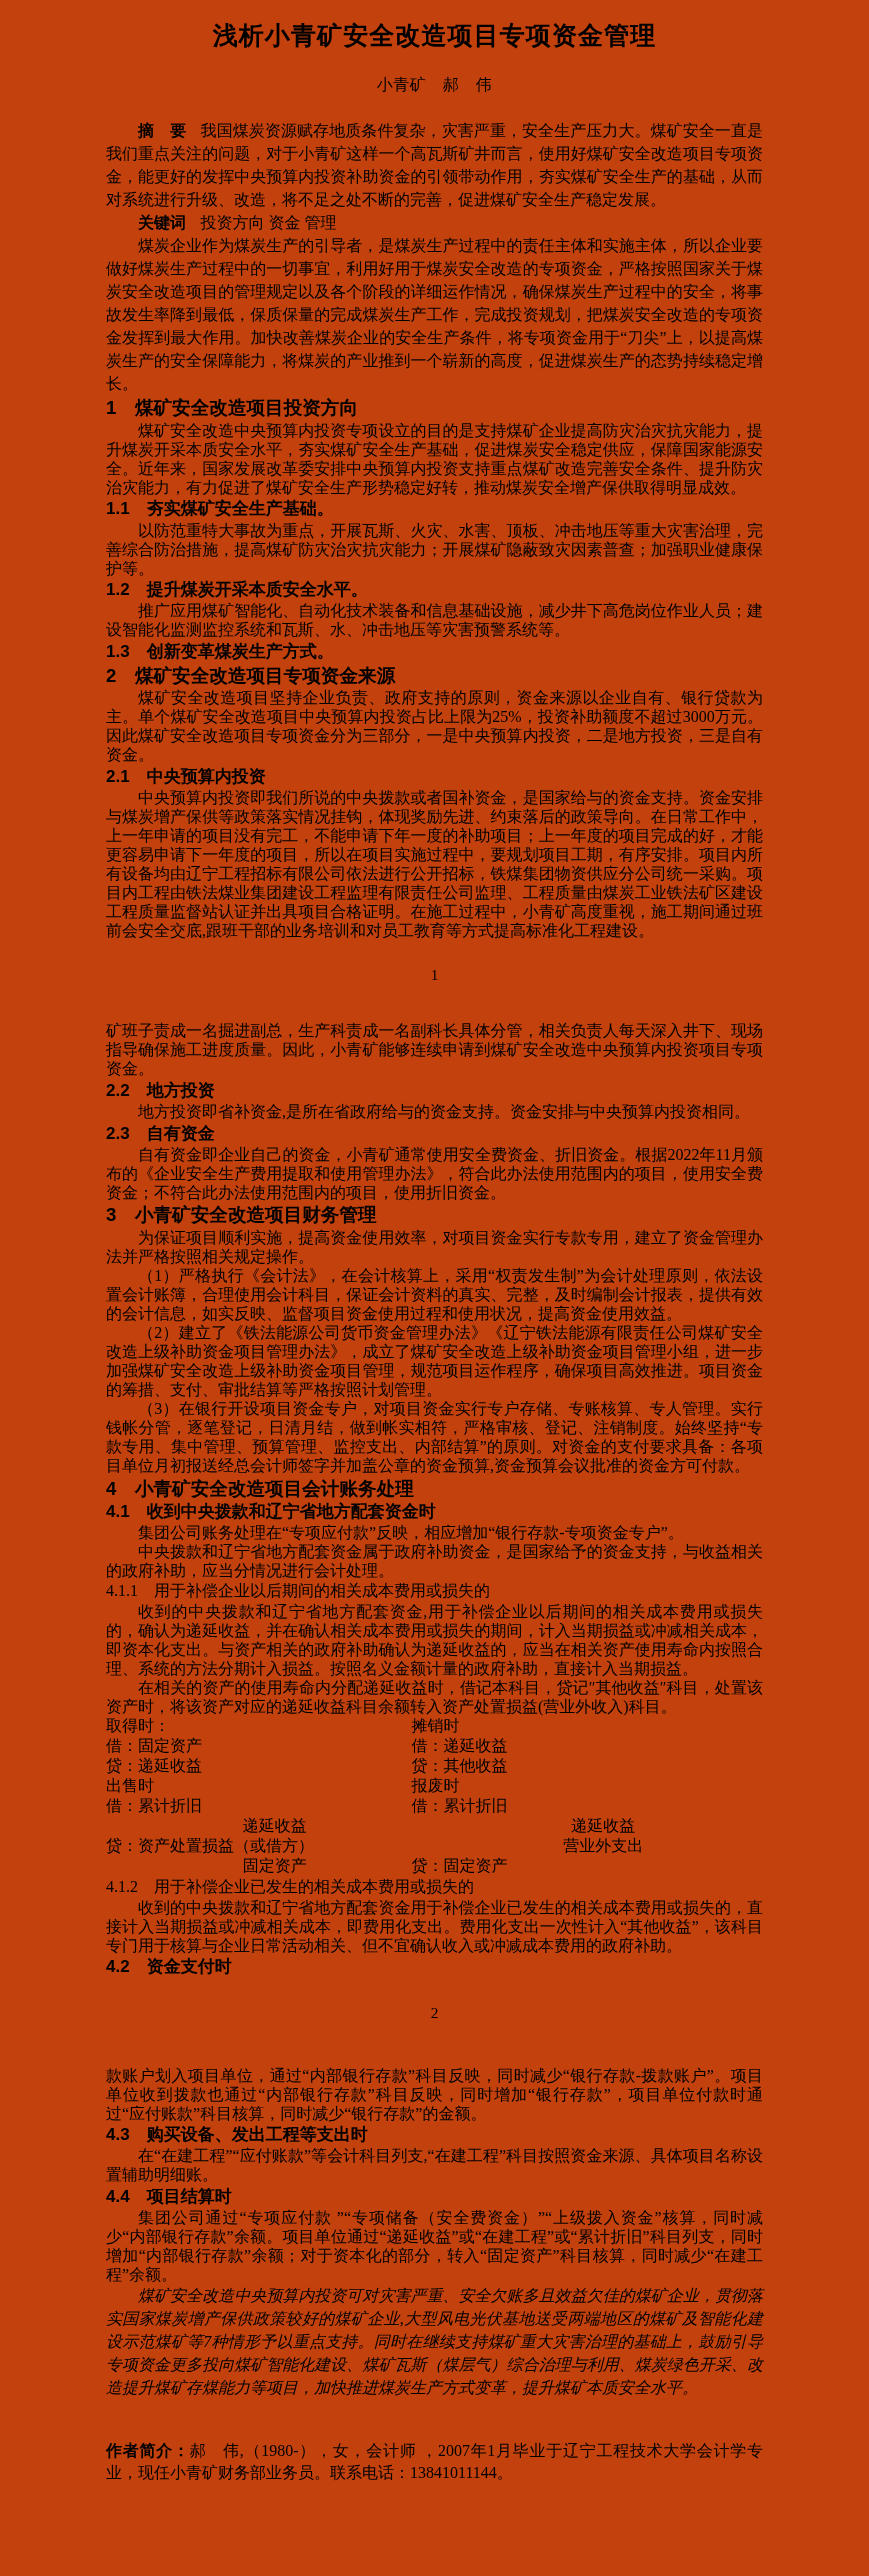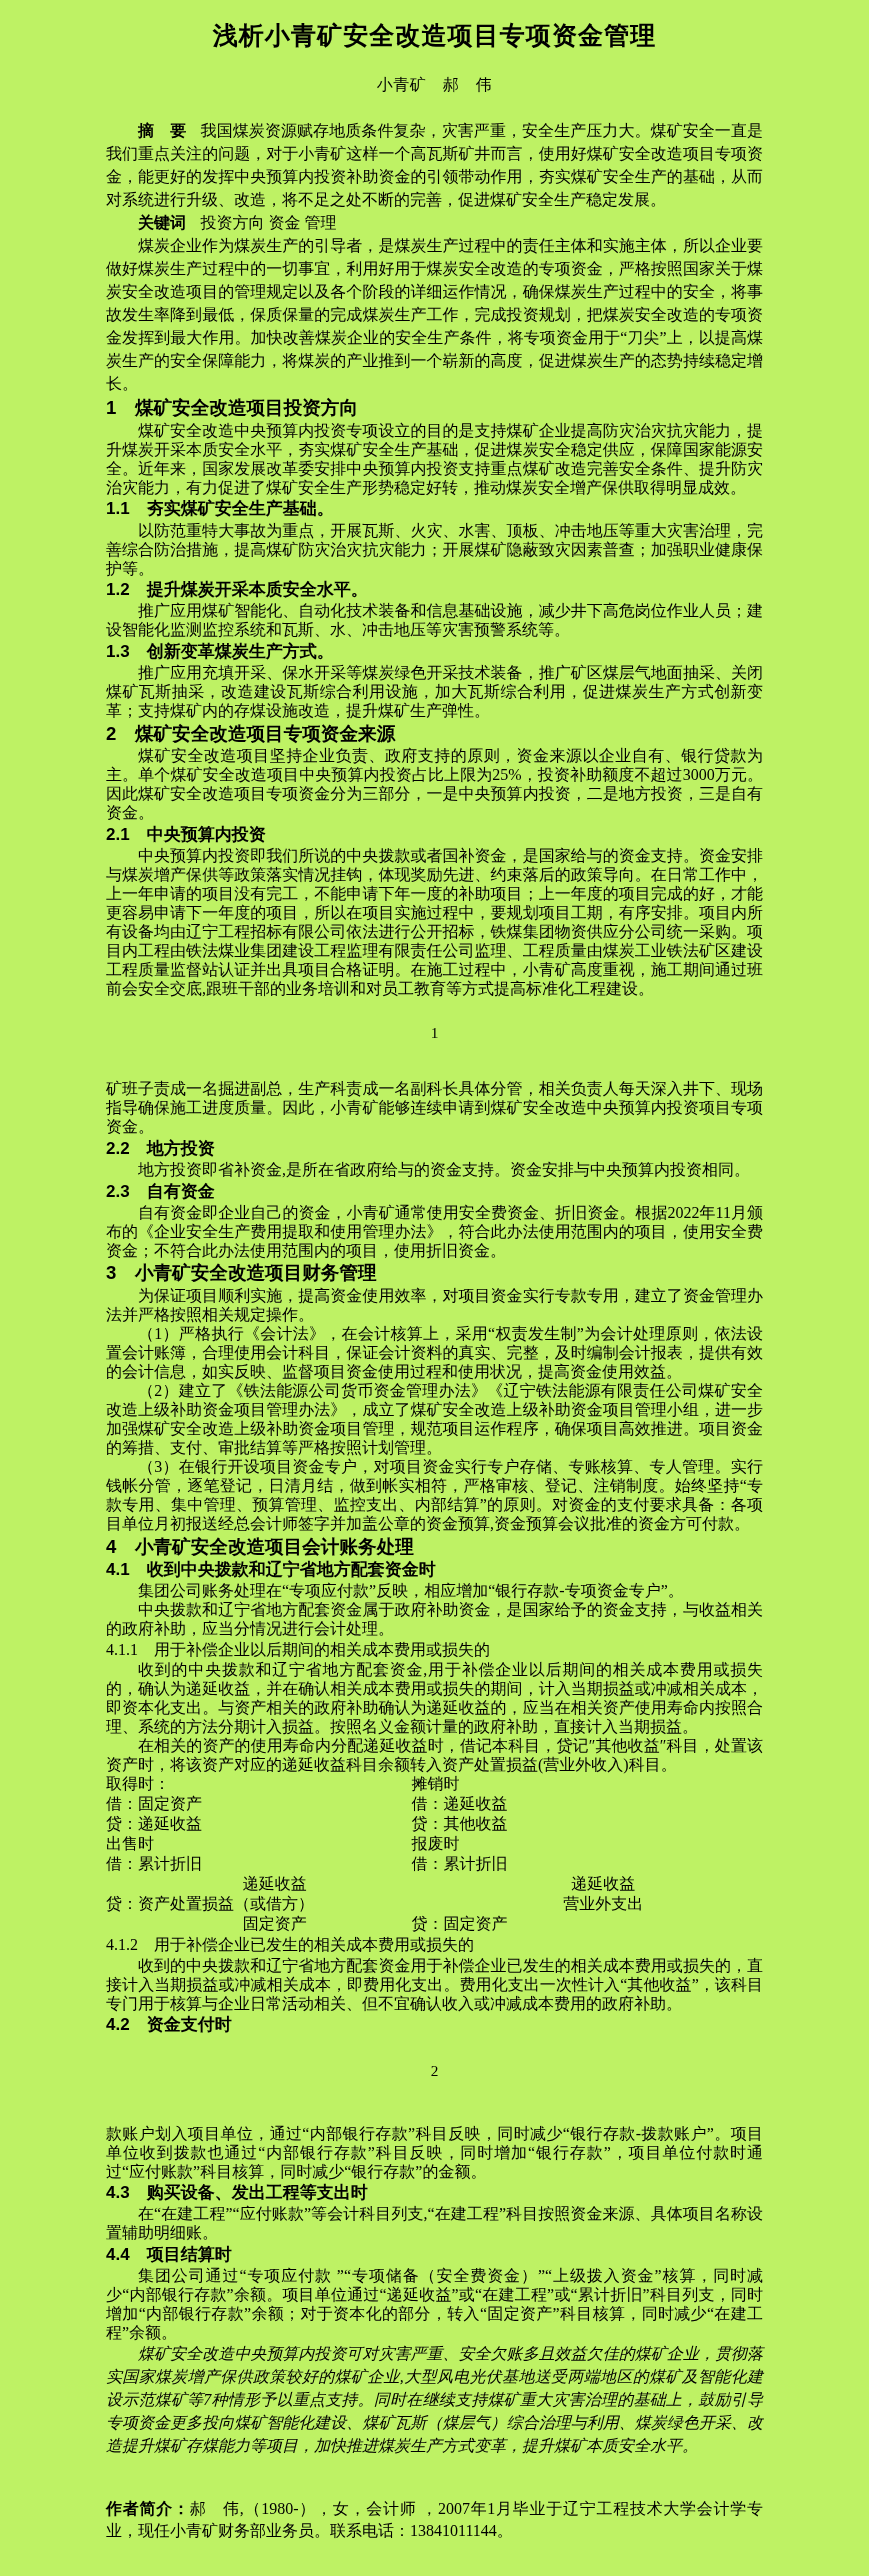--- a/index.html
+++ b/index.html
@@ -1,21 +1,21 @@
 <!DOCTYPE html>
 <html style="font-size:8.8px"><head>
 <meta charset="utf-8">
 <style>
   html, body { margin: 0; padding: 0; background: #ffffff; }
   .page {
     position: relative;
     width: 869px;
     height: 2576px;
     box-sizing: border-box;
-    background: #bef264;
+    background: #c2410c;
     color: #000000;
     font-family: "Liberation Serif", serif;
     padding: 14.2px 106px 0 106px;
     overflow: hidden;
   }
   .title {
     font-family: "Liberation Sans", sans-serif;
     font-weight: bold;
     font-size: 25px;
     line-height: 33px;
@@ -80,21 +80,20 @@
   <p class="keywords"><b>关键词</b><span>投资方向 资金 管理</span></p>
   <div id="doc-body">
       <p class="intro">煤炭企业作为煤炭生产的引导者，是煤炭生产过程中的责任主体和实施主体，所以企业要做好煤炭生产过程中的一切事宜，利用好用于煤炭安全改造的专项资金，严格按照国家关于煤炭安全改造项目的管理规定以及各个阶段的详细运作情况，确保煤炭生产过程中的安全，将事故发生率降到最低，保质保量的完成煤炭生产工作，完成投资规划，把煤炭安全改造的专项资金发挥到最大作用。加快改善煤炭企业的安全生产条件，将专项资金用于“刀尖”上，以提高煤炭生产的安全保障能力，将煤炭的产业推到一个崭新的高度，促进煤炭生产的态势持续稳定增长。</p>
       <h2>1　煤矿安全改造项目投资方向</h2>
       <p>煤矿安全改造中央预算内投资专项设立的目的是支持煤矿企业提高防灾治灾抗灾能力，提升煤炭开采本质安全水平，夯实煤矿安全生产基础，促进煤炭安全稳定供应，保障国家能源安全。近年来，国家发展改革委安排中央预算内投资支持重点煤矿改造完善安全条件、提升防灾治灾能力，有力促进了煤矿安全生产形势稳定好转，推动煤炭安全增产保供取得明显成效。</p>
       <h3>1.1　夯实煤矿安全生产基础。</h3>
       <p>以防范重特大事故为重点，开展瓦斯、火灾、水害、顶板、冲击地压等重大灾害治理，完善综合防治措施，提高煤矿防灾治灾抗灾能力；开展煤矿隐蔽致灾因素普查；加强职业健康保护等。</p>
       <h3>1.2　提升煤炭开采本质安全水平。</h3>
       <p>推广应用煤矿智能化、自动化技术装备和信息基础设施，减少井下高危岗位作业人员；建设智能化监测监控系统和瓦斯、水、冲击地压等灾害预警系统等。</p>
       <h3>1.3　创新变革煤炭生产方式。</h3>
-      <p>推广应用充填开采、保水开采等煤炭绿色开采技术装备，推广矿区煤层气地面抽采、关闭煤矿瓦斯抽采，改造建设瓦斯综合利用设施，加大瓦斯综合利用，促进煤炭生产方式创新变革；支持煤矿内的存煤设施改造，提升煤矿生产弹性。</p>
       <h2>2　煤矿安全改造项目专项资金来源</h2>
       <p>煤矿安全改造项目坚持企业负责、政府支持的原则，资金来源以企业自有、银行贷款为主。单个煤矿安全改造项目中央预算内投资占比上限为25%，投资补助额度不超过3000万元。因此煤矿安全改造项目专项资金分为三部分，一是中央预算内投资，二是地方投资，三是自有资金。</p>
       <h3>2.1　中央预算内投资</h3>
       <p>中央预算内投资即我们所说的中央拨款或者国补资金，是国家给与的资金支持。资金安排与煤炭增产保供等政策落实情况挂钩，体现奖励先进、约束落后的政策导向。在日常工作中，上一年申请的项目没有完工，不能申请下年一度的补助项目；上一年度的项目完成的好，才能更容易申请下一年度的项目，所以在项目实施过程中，要规划项目工期，有序安排。项目内所有设备均由辽宁工程招标有限公司依法进行公开招标，铁煤集团物资供应分公司统一采购。项目内工程由铁法煤业集团建设工程监理有限责任公司监理、工程质量由煤炭工业铁法矿区建设工程质量监督站认证并出具项目合格证明。在施工过程中，小青矿高度重视，施工期间通过班前会安全交底,跟班干部的业务培训和对员工教育等方式提高标准化工程建设。</p>
       <div class="pagebreak">
         <div class="pagenum">1</div>
       </div>
       <p class="para-cont" style="text-indent: 0px;">矿班子责成一名掘进副总，生产科责成一名副科长具体分管，相关负责人每天深入井下、现场指导确保施工进度质量。因此，小青矿能够连续申请到煤矿安全改造中央预算内投资项目专项资金。</p>
       <h3>2.2　地方投资</h3>
       <p>地方投资即省补资金,是所在省政府给与的资金支持。资金安排与中央预算内投资相同。</p>

